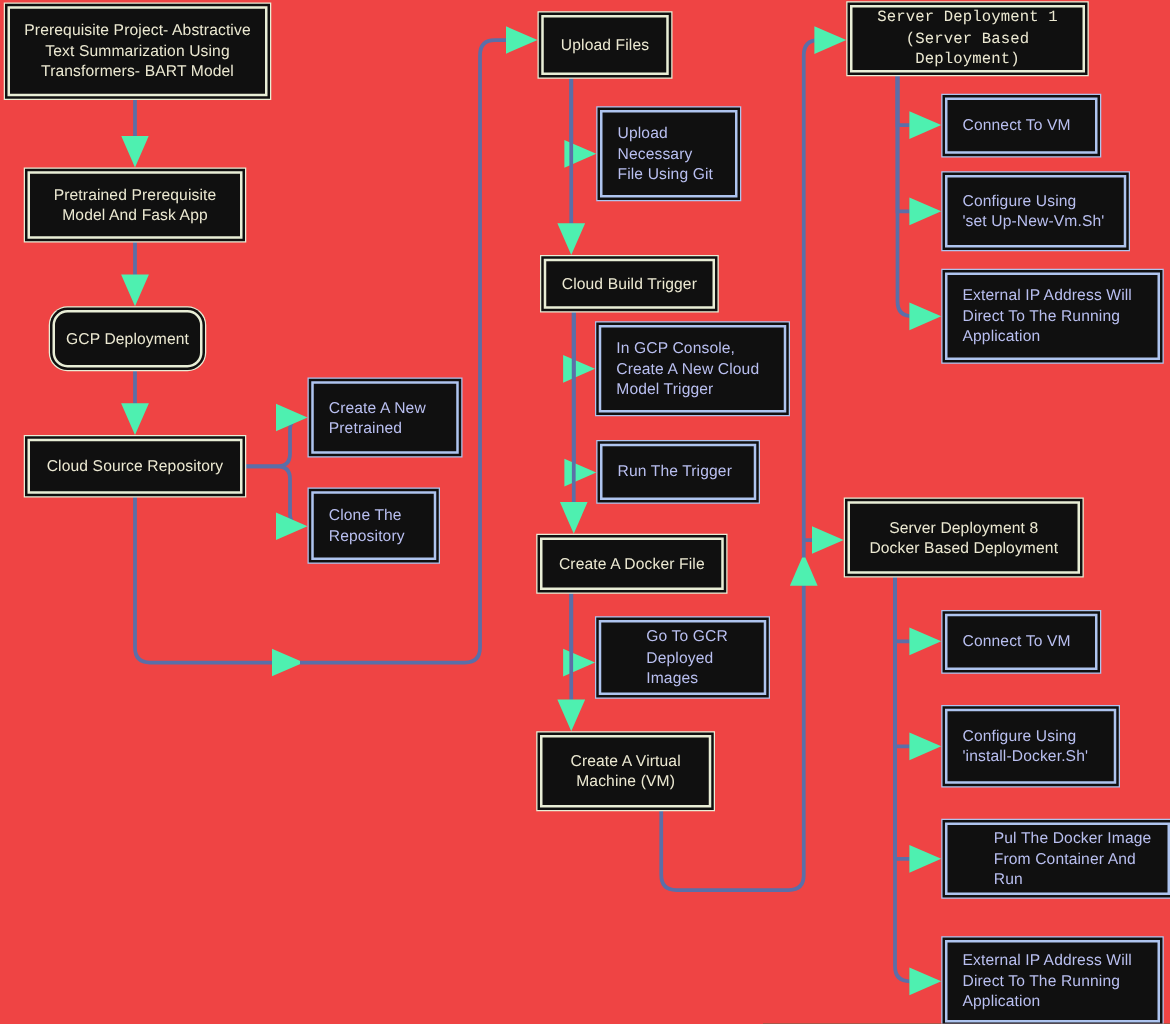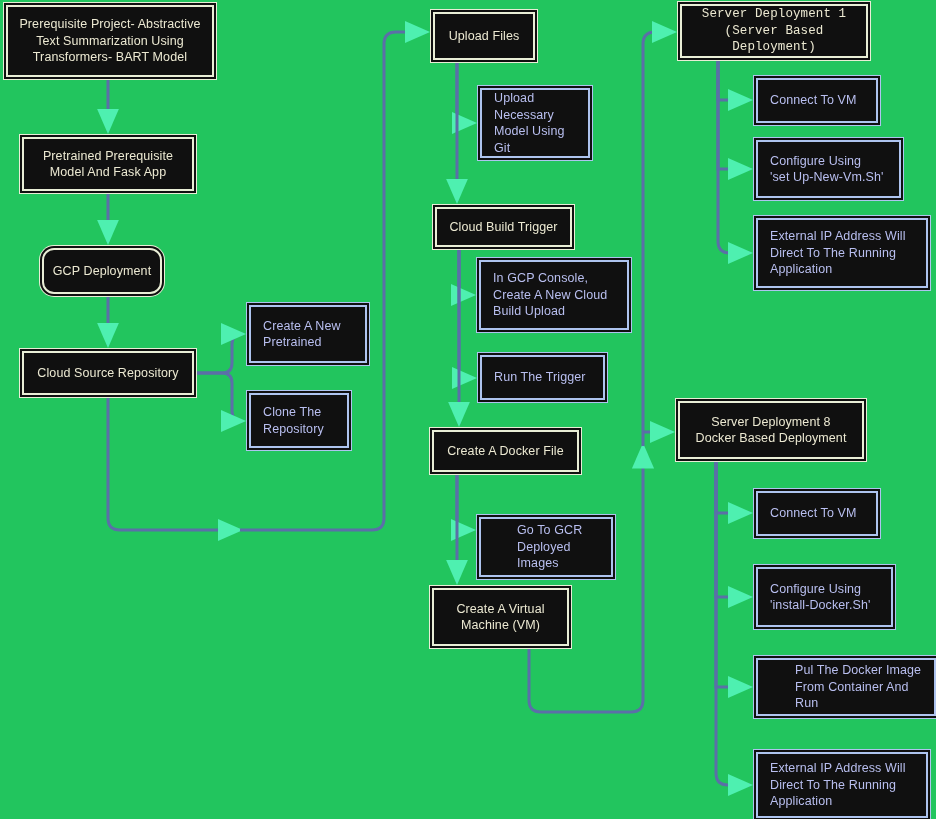--- a/index.html
+++ b/index.html
@@ -4,21 +4,21 @@
 <style>
   html, body {
     margin: 0;
     padding: 0;
     background: #4a7151;
   }
   #canvas {
     position: relative;
     width: 936px;
     height: 819px;
-    background: #22c55e;
+    background: #ef4444;
     overflow: hidden;
     font-family: "Liberation Sans", sans-serif;
   }
   #edge-layer {
     position: absolute;
     left: 0;
     top: 0;
     width: 936px;
     height: 819px;
     pointer-events: none;
@@ -109,28 +109,28 @@
 Model And Fask App</div>
     <div class="node primary" style="left: 42px; top: 248px; width: 120px; height: 46px; border-radius: 12px;">GCP Deployment</div>
     <div class="node primary" style="left: 22px; top: 351px; width: 172px; height: 44px;">Cloud Source Repository</div>
     <div class="node secondary align-left" style="left: 249px; top: 305px; width: 118px; height: 58px;">Create A New
 Pretrained</div>
     <div class="node secondary align-left" style="left: 249px; top: 393px; width: 100px; height: 55px;">Clone The
 Repository</div>
     <div class="node primary" style="left: 433px; top: 12px; width: 102px; height: 48px;">Upload Files</div>
     <div class="node secondary align-left" style="left: 480px; top: 88px; width: 110px; height: 70px;">Upload
 Necessary
-Model Using Git</div>
+File Using Git</div>
     <div class="node primary" style="left: 435px; top: 207px; width: 137px; height: 40px;">Cloud Build Trigger</div>
     <div class="node secondary align-left" style="left: 479px; top: 260px; width: 150px; height: 70px;">In GCP Console,
 Create A New Cloud
-Build Upload</div>
+Model Trigger</div>
     <div class="node secondary align-left" style="left: 480px; top: 355px; width: 125px; height: 45px;">Run The Trigger</div>
     <div class="node primary" style="left: 432px; top: 430px; width: 147px; height: 42px;">Create A Docker File</div>
-    <div class="node secondary align-left" style="left: 479px; top: 517px; width: 134px; height: 60px; padding-left: 36px;">Go To GCR
+    <div class="node secondary align-left" style="left: 479px; top: 496px; width: 134px; height: 60px; padding-left: 36px;">Go To GCR
 Deployed Images</div>
     <div class="node primary" style="left: 432px; top: 588px; width: 137px; height: 58px;">Create A Virtual
 Machine (VM)</div>
     <div class="node primary" style="left: 680px; top: 4px; width: 188px; height: 54px; font-family: Liberation Mono, monospace;">Server Deployment 1
 (Server Based Deployment)</div>
     <div class="node secondary align-left" style="left: 756px; top: 78px; width: 122px; height: 45px;">Connect To VM</div>
     <div class="node secondary align-left" style="left: 756px; top: 140px; width: 145px; height: 58px;">Configure Using
 'set Up-New-Vm.Sh'</div>
     <div class="node secondary align-left" style="left: 756px; top: 218px; width: 172px; height: 70px;">External IP Address Will
 Direct To The Running

